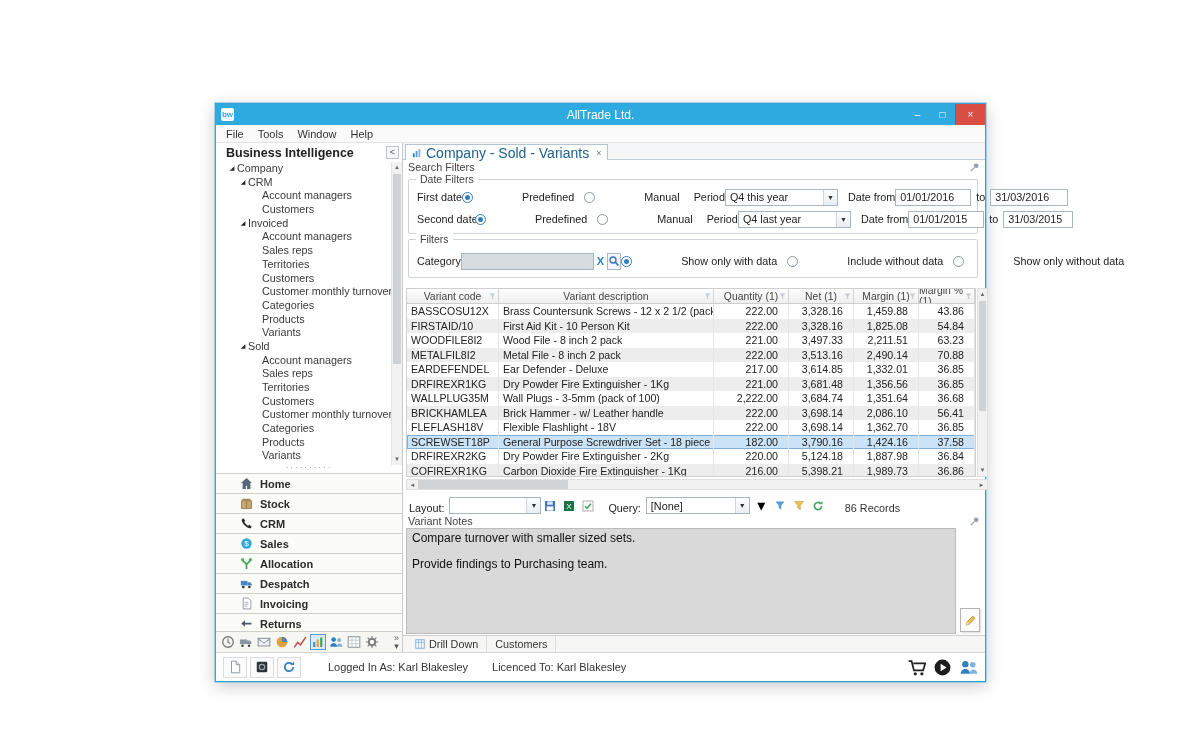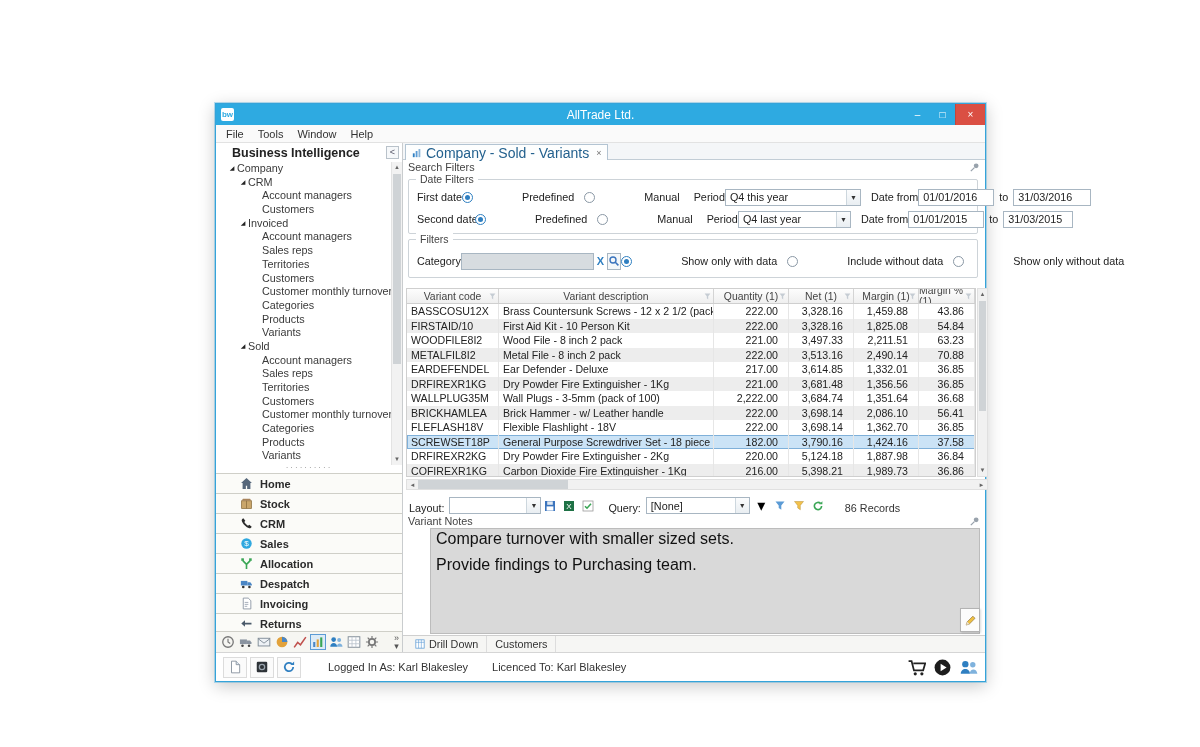--- a/index.html
+++ b/index.html
@@ -12,21 +12,21 @@
   .tb-logo { width:13px; height:13px; margin-left:5px; background:#fff; border-radius:2px; display:flex; align-items:center; justify-content:center; font-size:8px; color:#2eaae1; font-weight:bold; z-index:2; }
   .tb-title { position:absolute; left:0; right:0; text-align:center; color:#fff; font-size:12px; }
   .tb-controls { margin-left:auto; display:flex; height:100%; z-index:2; }
   .tb-btn { width:25px; height:100%; display:flex; align-items:center; justify-content:center; color:#fff; font-size:10px; cursor:default; }
   .tb-btn.close { width:30px; background:#da4f43; border-left:1px solid #c4453a; }
   
   .menubar { position:absolute; top:21px; left:0; right:0; height:18px; background:#fafafa; border-bottom:1px solid #e2e2e2; display:flex; align-items:center; padding-left:3px; }
   .menu-item { font-size:11px; color:#333; padding:0 7px; height:100%; display:flex; align-items:center; }
   
   .sidebar { position:absolute; top:39px; left:0; width:186px; bottom:29px; background:#fff; }
-  .sb-header { position:absolute; top:0; left:0; right:0; height:19px; display:flex; align-items:center; padding-left:16px; }
+  .sb-header { position:absolute; top:0; left:0; right:0; height:19px; display:flex; align-items:center; padding-left:10px; }
   .sb-title { font-size:12.5px; font-weight:bold; color:#222; }
   .sb-collapse { position:absolute; right:3px; top:3px; width:13px; height:13px; border:1px solid #b9c2ca; background:#f6f8fa; color:#556; font-size:9px; line-height:11px; text-align:center; }
   .tree { position:absolute; top:19px; left:0; right:11px; height:303px; overflow:hidden; }
   .tree-item { height:13.7px; line-height:13.7px; font-size:10.8px; color:#3a3a3a; white-space:nowrap; display:flex; align-items:center; }
   .tree-item .tw { width:10px; font-size:6px; color:#222; text-align:center; flex:none; }
   .tree-item.lvl0 { padding-left:11px; } .tree-item.lvl1 { padding-left:22px; } .tree-item.lvl2 { padding-left:46px; }
   .tree-scroll { position:absolute; top:19px; right:0; width:11px; height:303px; background:#f2f2f2; border-left:1px solid #e3e3e3; }
   .scroll-arrow { height:11px; font-size:6px; color:#666; text-align:center; line-height:11px; }
   .tree-thumb { position:absolute; left:1px; right:1px; top:12px; height:190px; background:#cfd3d6; }
   .gripper { position:absolute; top:322px; left:0; right:0; height:8px; color:#9a9a9a; font-size:8px; letter-spacing:2px; text-align:center; line-height:6px; }
@@ -77,21 +77,21 @@
   .vscroll { position:absolute; top:145px; left:574px; width:11px; height:189px; background:#f1f1f1; border:1px solid #e0e0e0; }
   .v-thumb { position:absolute; left:1px; right:1px; top:12px; height:110px; background:#cfd3d6; }
   .hscroll { position:absolute; top:336px; left:3px; width:582px; height:11px; background:#f1f1f1; border:1px solid #e0e0e0; display:flex; align-items:center; }
   .h-arrow { width:11px; font-size:6px; color:#666; text-align:center; }
   .h-thumb { width:150px; height:9px; background:#cfd3d6; }
   
   .gtoolbar { position:absolute; top:351px; left:6px; right:4px; height:20px; display:flex; align-items:flex-end; }
   .tool-btn { width:17px; height:17px; display:flex; align-items:center; justify-content:center; margin-right:2px; }
   .records { font-size:10.8px; color:#333; margin-left:16px; }
   
-  .notes-area { position:absolute; top:385px; left:3px; width:550px; height:106px; background:#d9d9d9; border:1px solid #bcbcbc; font-size:16px; color:#111; padding:3px 5px; white-space:pre-line; line-height:13px;margin-left:24px; }
+  .notes-area { position:absolute; top:385px; left:3px; width:550px; height:106px; background:#d9d9d9; border:1px solid #bcbcbc; font-size:12px; color:#111; padding:3px 5px; white-space:pre-line; line-height:13px; }
   .pencil-btn { position:absolute; top:465px; left:557px; width:20px; height:24px; background:#fcfcfc; border:1px solid #b3b3b3; box-shadow:1px 1px 2px rgba(0,0,0,.15); display:flex; align-items:center; justify-content:center; }
   .pencil-btn .icn { width:13px; height:13px; }
   
   .bottom-tabs { position:absolute; left:0; right:0; bottom:0; height:17px; background:#f6f6f4; border-top:1px solid #cfcfcf; display:flex; align-items:center; padding-left:4px; }
   .btab { display:flex; align-items:center; font-size:10.8px; color:#333; padding:0 8px; height:100%; border-right:1px solid #ddd; }
   .btab .icn { width:10px; height:10px; margin-right:4px; }
   
   .statusbar { position:absolute; left:0; right:0; bottom:0; height:29px; background:#fff; border-top:1px solid #d5d5d5; display:flex; align-items:center; padding:0 7px; }
   .st-btn { width:24px; height:21px; border:1px solid #dcdcdc; background:#fbfbfb; display:flex; align-items:center; justify-content:center; margin-right:3px; }
   .st-btn .icn { width:14px; height:14px; }
@@ -379,21 +379,21 @@
             <span class="fl" style="width: 58px;">First date</span>
             <span class="radio-opt">
               <span class="radio sel"></span>
               <span class="fl">Predefined</span>
             </span>
             <span class="radio-opt">
               <span class="radio"></span>
               <span class="fl">Manual</span>
             </span>
             <span class="fl" style="width: 40px; margin-left: 4px;">Period</span>
-            <span class="combo" style="width: 136px;">
+            <span class="combo" style="width: 113px;">
               <span class="cv">Q4 this year</span>
               <span class="ca">▼</span>
             </span>
             <span class="fl" style="margin-left: 10px; width: 50px;">Date from</span>
             <input class="ti" value="01/01/2016" style="width: 76px;">
             <span class="fl" style="margin: 0px 5px;">to</span>
             <input class="ti" value="31/03/2016" style="width: 78px;">
           </div>
           <div class="fr-row" style="top: 30px;">
             <span class="fl" style="width: 58px;">Second date</span>

